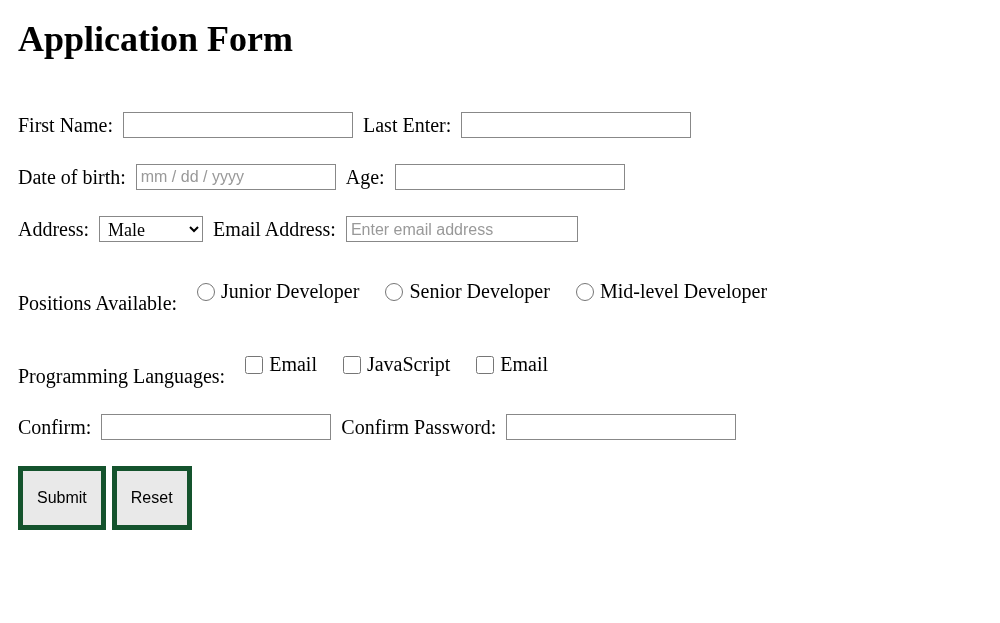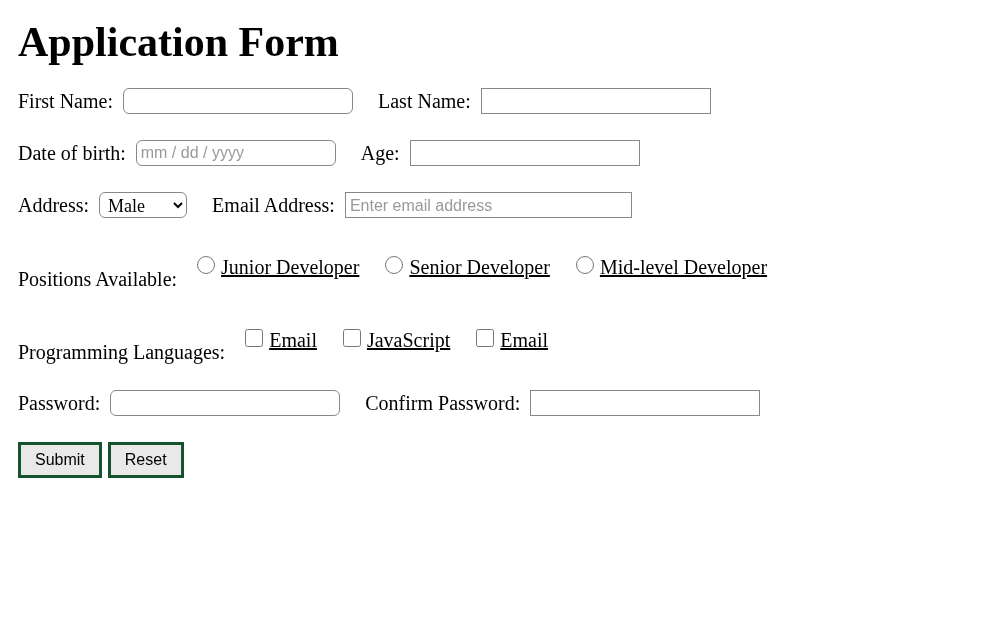--- a/index.html
+++ b/index.html
@@ -3,23 +3,23 @@
   <meta charset="utf-8">
   <style>
     body {
       font-family: "Times New Roman", Times, serif;
       font-size: 20px;
       margin: 18px;
       color: #000;
       background: #fff;
     }
     h1 {
-      font-size: 42px;
+      font-size: 36px;
       font-weight: bold;
-      margin: 0 0 22px 0;
+      margin: 0 0 52px 0;
     }
     .row {
       margin-bottom: 26px;
       display: flex;
       align-items: center;
       flex-wrap: wrap;
       gap: 2px 6px;
     }
     label {
       margin-right: 4px;
@@ -38,74 +38,72 @@
       box-sizing: border-box;
       background: #fff;
     }
     input[type="text"] {
       width: 230px;
     }
     input[type="number"] {
       width: 230px;
     }
     input[type="email"] {
-      width: 287px;
+      width: 232px;
     }
     select {
-      width: 88px;
+      width: 104px;
     }
     input[type="password"] {
       width: 230px;
     }
     input::placeholder {
       color: #999;
       font-family: Arial, sans-serif;
       font-size: 16px;
     }
     .radio-group, .checkbox-group {
       display: inline-flex;
-      align-items: flex-start;
+      align-items: center;
       gap: 6px;
       margin-left: 8px;
       margin-right: 12px;
-      text-decoration: underline;
     }
     input[type="radio"], input[type="checkbox"] {
       width: 18px;
       height: 18px;
       margin: 0;
     }
     .btn {
       font-family: Arial, sans-serif;
       font-size: 16px;
-      padding: 6px 14px;
+      padding: 18px 14px;
       background: #e9e9e9;
-      border: 3px solid #14532d;
+      border: 5px solid #14532d;
       cursor: pointer;
     }
     .spacer-right {
-      margin-right: 19px;
-      border-radius: 6px;
+      margin-right: 4px;
     }
     .group-label {
       margin-right: 6px;
       margin-top: 24px;
     }
   </style>
 </head>
 <body>
 
 <h1>Application Form</h1>
 
 <form>
 
   <div class="row">
     <label>First Name:</label>
     <input type="text" class="spacer-right" value="" style="">
-    <label>Last Name:</label>
+    <label>Last Enter:</label>
     <input type="text" value="" style="">
   </div>
 
   <div class="row">
     <label>Date of birth:</label>
     <input type="text" style="width: 200px; font-family: Arial, sans-serif; font-size: 16px; color: rgb(119, 119, 119);" class="spacer-right" placeholder="mm / dd / yyyy">
     <label>Age:</label>
     <input type="number" value="" style="">
   </div>
 
@@ -145,21 +143,21 @@
       <input type="checkbox" style="">
       <span>JavaScript</span>
     </span>
     <span class="checkbox-group">
       <input type="checkbox" style="">
       <span>Email</span>
     </span>
   </div>
 
   <div class="row">
-    <label>Password:</label>
+    <label>Confirm:</label>
     <input type="password" class="spacer-right" value="" style="">
     <label>Confirm Password:</label>
     <input type="password" value="" style="">
   </div>
 
   <div class="row">
     <button type="button" class="btn">Submit</button>
     <button type="button" class="btn">Reset</button>
   </div>
 

